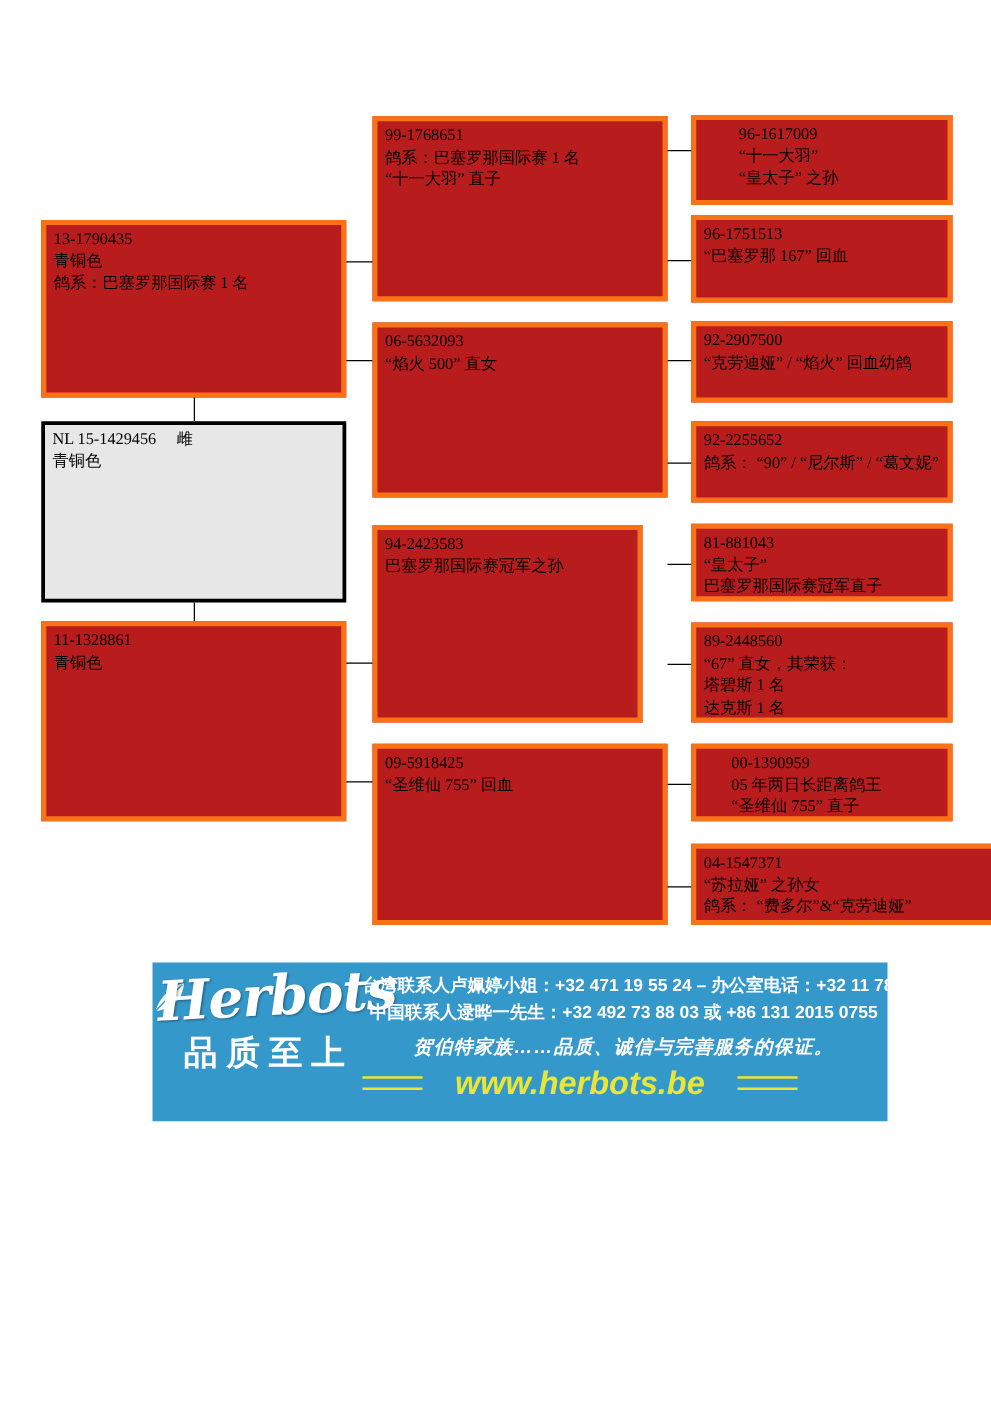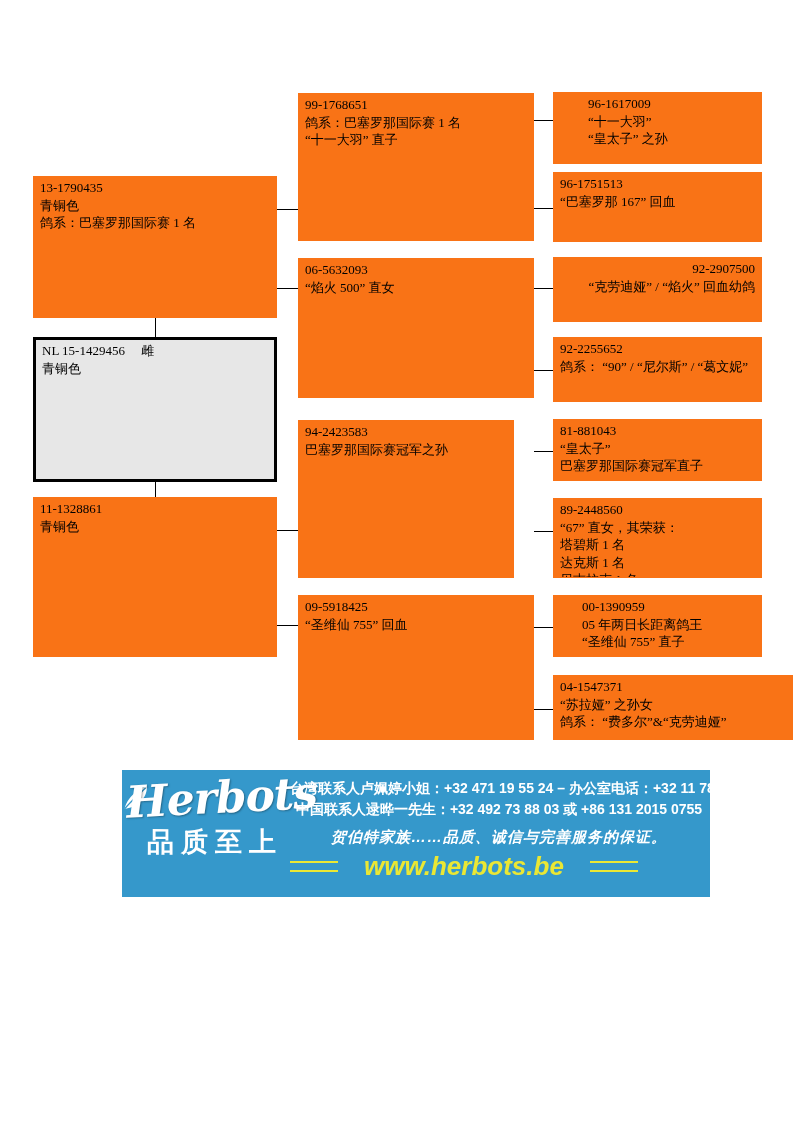--- a/index.html
+++ b/index.html
@@ -1,32 +1,32 @@
 <!DOCTYPE html>
 <html><head>
 <meta charset="utf-8">
 <style>
   html,body{margin:0;padding:0;background:#ffffff;}
   #page{position:relative;width:793px;height:1122px;background:#ffffff;overflow:hidden;
         font-family:"Liberation Serif","DejaVu Serif",serif;color:#000;}
   
-  .box{position:absolute;box-sizing:border-box;background:#f97316;border:1px solid #f97316;
+  .box{position:absolute;box-sizing:border-box;background:#b91c1c;border:4px solid #f97316;
        padding:2px 6px;font-size:13px;line-height:17.5px;overflow:hidden;}
   .box .line{white-space:pre-wrap;}
   .subject{background:#e7e7e7;border:3px solid #000;}
   .sire{left:33px;top:176px;width:244px;height:142px;}
   .subject{left:33px;top:337px;width:244px;height:145px;}
   .dam{left:33px;top:497px;width:244px;height:160px;}
   .g1{left:298px;top:93px;width:236px;height:148px;}
   .g2{left:298px;top:258px;width:236px;height:140px;}
   .g3{left:298px;top:420px;width:216px;height:158px;}
   .g4{left:298px;top:595px;width:236px;height:145px;}
   .gg1{left:553px;top:92px;width:209px;height:72px;padding-left:34px;}
   .gg2{left:553px;top:172px;width:209px;height:70px;}
-  .gg3{left:553px;top:257px;width:209px;height:65px;text-align:right;}
+  .gg3{left:553px;top:257px;width:209px;height:65px;}
   .gg4{left:553px;top:337px;width:209px;height:65px;}
   .gg5{left:553px;top:419px;width:209px;height:62px;}
   .gg6{left:553px;top:498px;width:209px;height:80px;}
   .gg7{left:553px;top:595px;width:209px;height:62px;padding-left:28px;}
   .gg8{left:553px;top:675px;width:246px;height:65px;}
   
   .hl,.vl{position:absolute;background:#000;}
   .hl{height:1px;}
   .vl{width:1px;}
   

